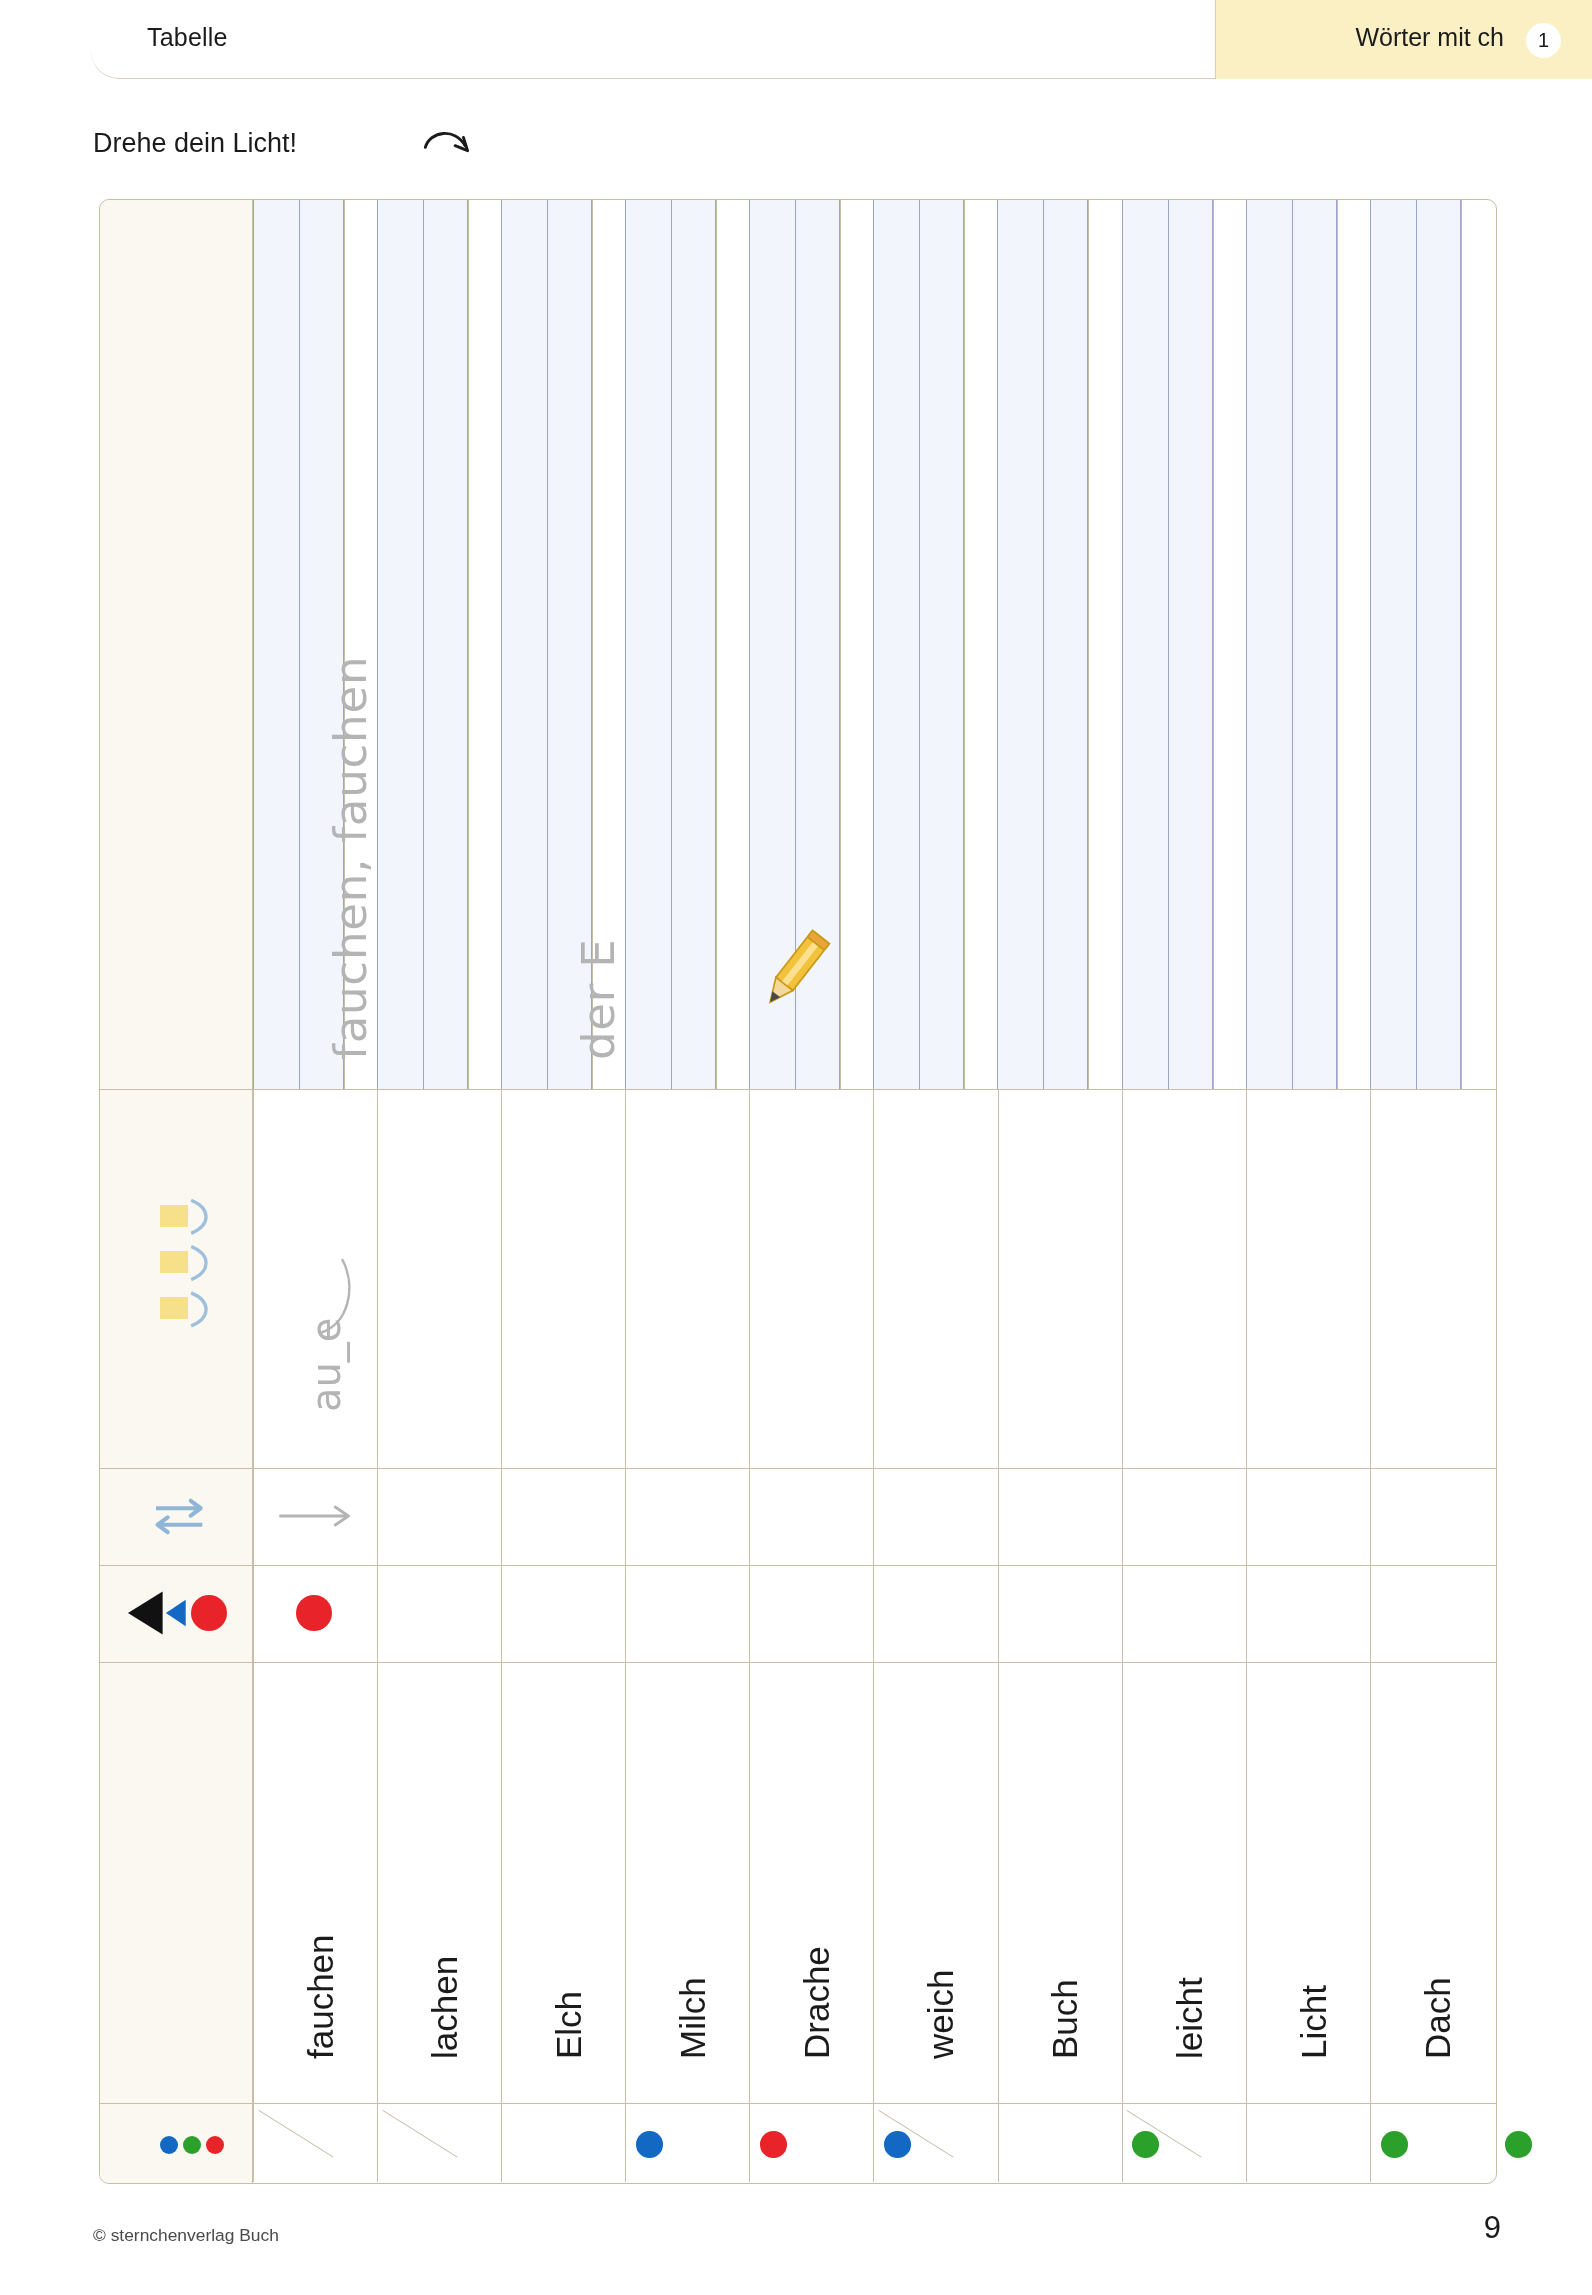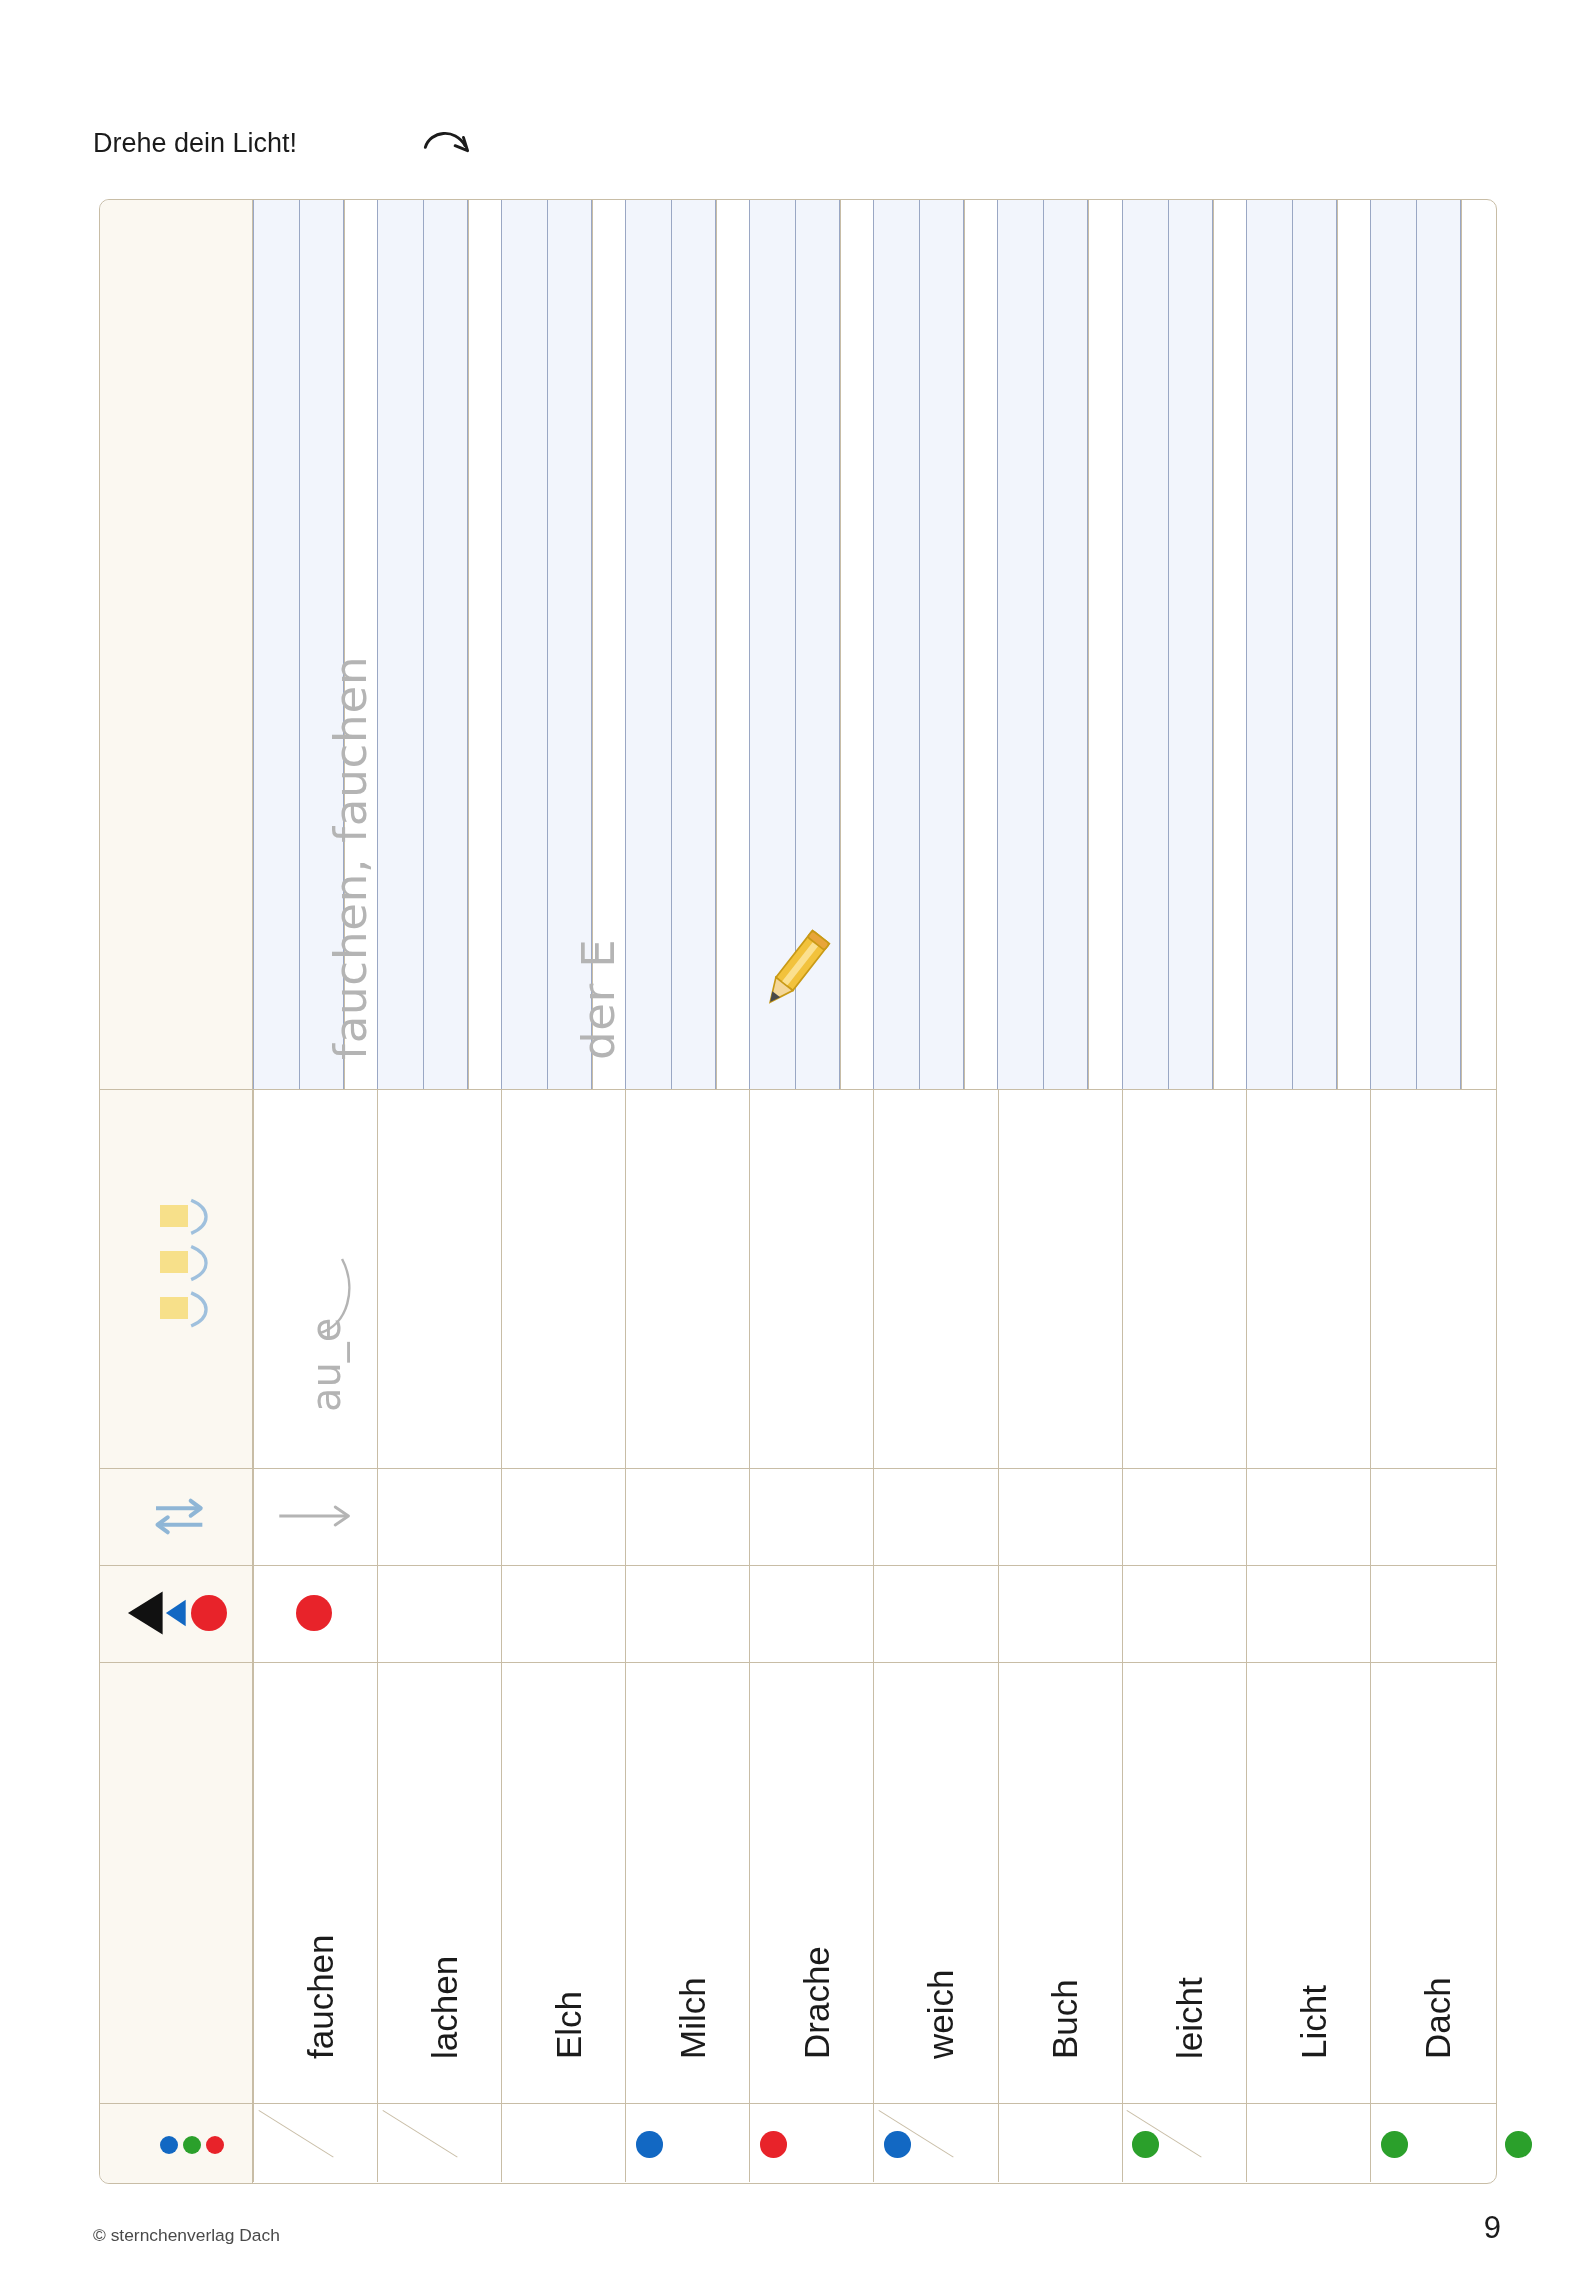--- a/index.html
+++ b/index.html
@@ -240,20 +240,29 @@
     top: 2210px;
     font-size: 31px;
     color: #1b1b1b;
   }
 </style>
 </head>
 <body>
 
 <div class="page">
 
+  <div class="header">
+    <div class="header-left">
+      <div class="header-title">Tabelle</div>
+    </div>
+    <div class="header-right">
+      <div class="header-right-label">Wörter mit ch</div>
+      <div class="header-badge">1</div>
+    </div>
+  </div>
 
   <div class="instruction">Drehe dein Licht!</div>
   <div class="instruction-arrow">
     <svg width="58" height="50" viewBox="0 0 70 60">
       <path d="M4 28 C10 8, 40 4, 52 26" fill="none" stroke="#1b1b1b" stroke-width="3.5" stroke-linecap="round"></path>
       <path d="M40 26 L55 32 L50 16" fill="none" stroke="#1b1b1b" stroke-width="3.5" stroke-linecap="round" stroke-linejoin="round"></path>
     </svg>
   </div>
 
   <div class="grid">
@@ -414,17 +423,17 @@
 
       <div class="dot" style="left:536px; top:28px; width:26.5px; height:26.5px; background:#1268c3;"></div>
       <div class="dot" style="left:660px; top:28px; width:26.5px; height:26.5px; background:#e8232a;"></div>
       <div class="dot" style="left:784px; top:28px; width:26.5px; height:26.5px; background:#1268c3;"></div>
       <div class="dot" style="left:1032px;top:28px; width:26.5px; height:26.5px; background:#2ba02b;"></div>
       <div class="dot" style="left:1281px;top:28px; width:26.5px; height:26.5px; background:#2ba02b;"></div>
       <div class="dot" style="left:1405px;top:28px; width:26.5px; height:26.5px; background:#2ba02b;"></div>
     </div>
   </div>
 
-  <div class="footer-left">© sternchenverlag Dach</div>
+  <div class="footer-left">© sternchenverlag Buch</div>
   <div class="footer-right">9</div>
 
 </div>
 
 
 </body></html>

